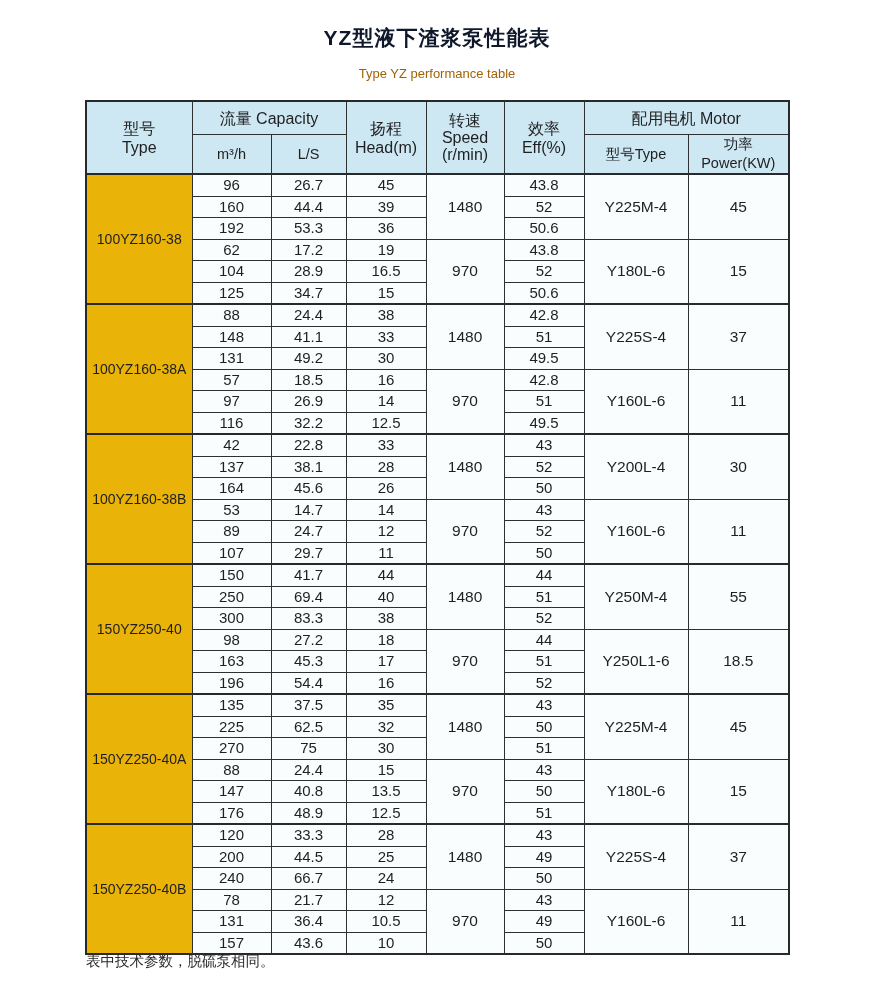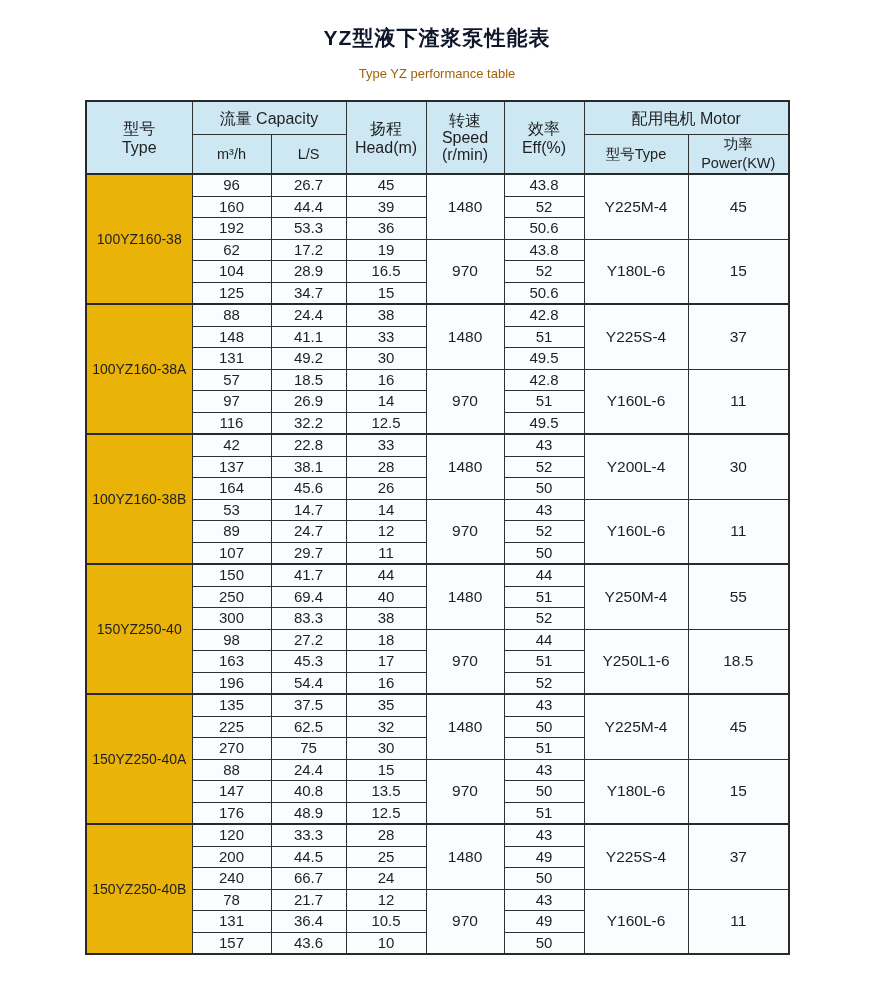--- a/index.html
+++ b/index.html
@@ -391,14 +391,15 @@
         </tr>
         <tr class="block-end">
           <td>157</td>
           <td>43.6</td>
           <td>10</td>
           <td>50</td>
         </tr>
       </tbody>
   </table>
 
+  <div class="footnote">表中技术参数，脱硫泵相同。</div>
 
 </div>
 
 </body></html>

